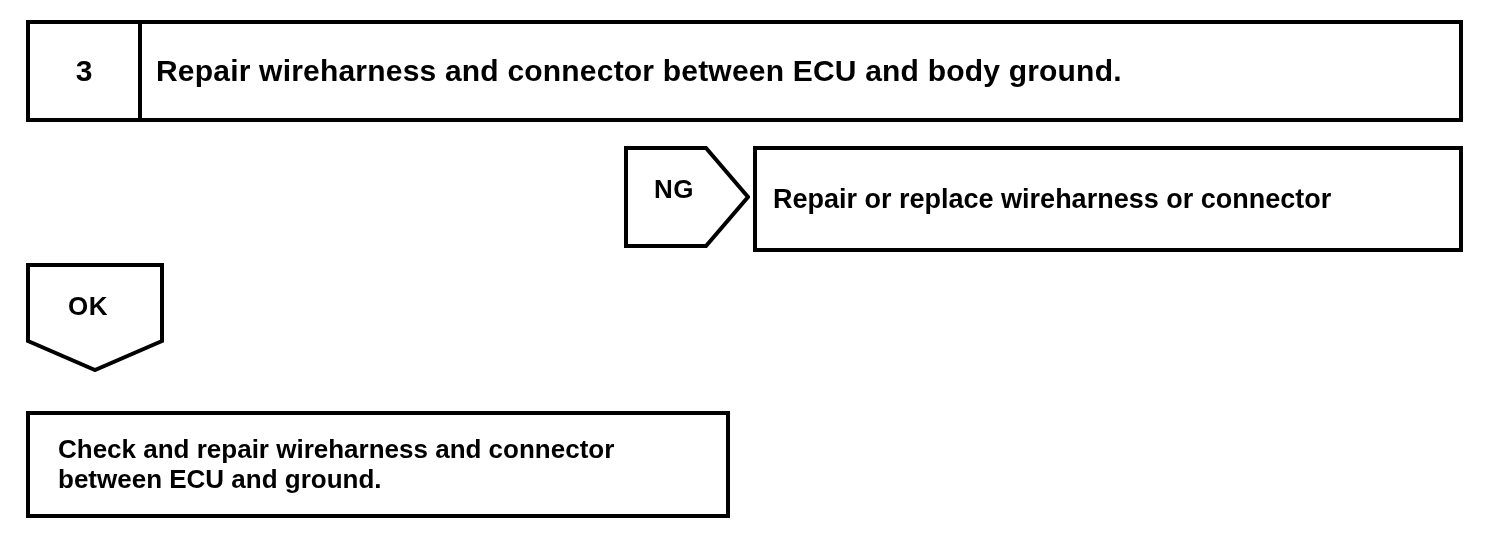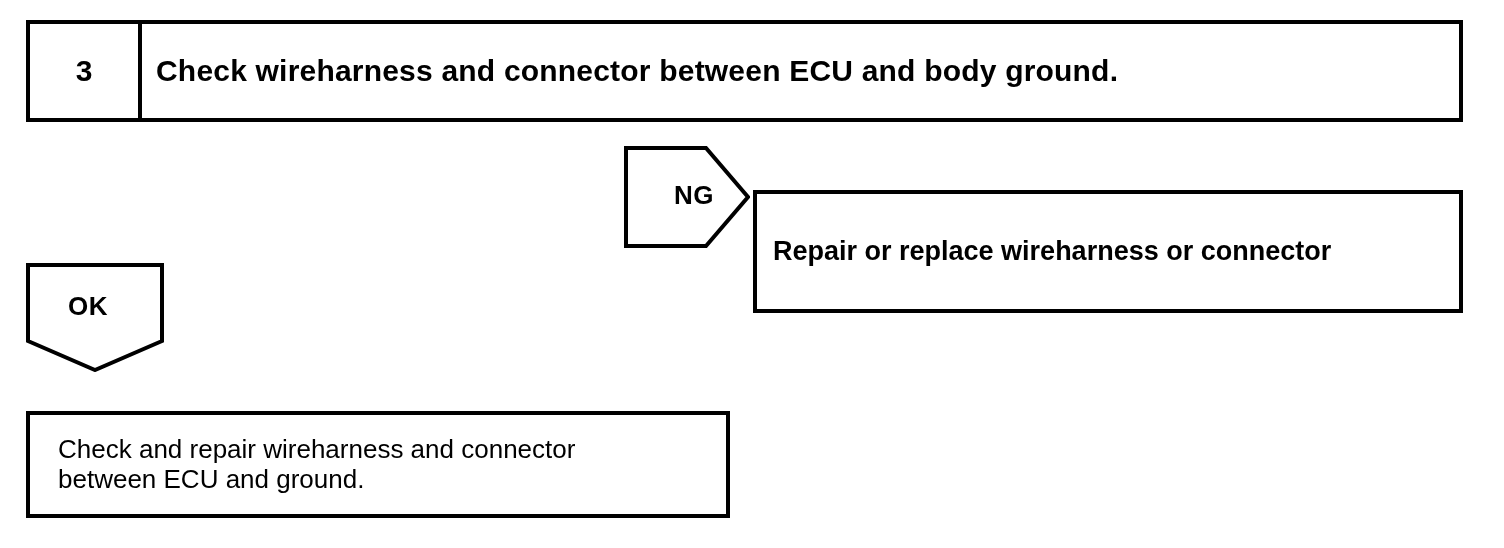--- a/index.html
+++ b/index.html
@@ -62,46 +62,45 @@
     color: #000000;
     letter-spacing: 0.2px;
     white-space: nowrap;
   }
 
   
   #ng-result-box {
     left: 753px;
     top: 146px;
     width: 710px;
-    height: 123px;
+    height: 106px;
     display: flex;
     align-items: center;
     padding-left: 16px;
-    margin-top: 44px;
   }
   #ng-result-box .txt {
     font-size: 27px;
     font-weight: bold;
     color: #000000;
     white-space: nowrap;
   }
 
   
   #ok-result-box {
     left: 26px;
     top: 411px;
     width: 704px;
     height: 107px;
     display: flex;
     align-items: center;
     padding-left: 28px;
   }
   #ok-result-box .txt {
     font-size: 26px;
-    font-weight: normal;
+    font-weight: bold;
     color: #000000;
     line-height: 1.12;
   }
 
   
   .arrow-wrap {
     position: absolute;
   }
   .arrow-wrap svg {
     display: block;
@@ -116,22 +115,21 @@
 
   
   #ng-arrow {
     left: 624px;
     top: 146px;
     width: 126px;
     height: 102px;
   }
   #ng-arrow .arrow-label {
     left: 30px;
-    top: 34px;
-    margin-left: 20px;
+    top: 28px;
   }
 
   
   #ok-arrow {
     left: 26px;
     top: 263px;
     width: 158px;
     height: 109px;
   }
   #ok-arrow .arrow-label {
@@ -142,21 +140,21 @@
 </head>
 <body>
 
 <div id="canvas">
 
   <div class="box" id="step-box">
     <div id="step-number-cell">
       <span class="num">3</span>
     </div>
     <div id="step-text-cell">
-      <span class="txt">Check wireharness and connector between ECU and body ground.</span>
+      <span class="txt">Repair wireharness and connector between ECU and body ground.</span>
     </div>
   </div>
 
   <div class="arrow-wrap" id="ng-arrow">
     <svg width="126" height="102" viewBox="0 0 126 102">
       <polygon points="2,2 82,2 124,51 82,100 2,100" fill="#ffffff" stroke="#000000" stroke-width="4" stroke-linejoin="miter"></polygon>
     </svg>
     <span class="arrow-label">NG</span>
   </div>
 

